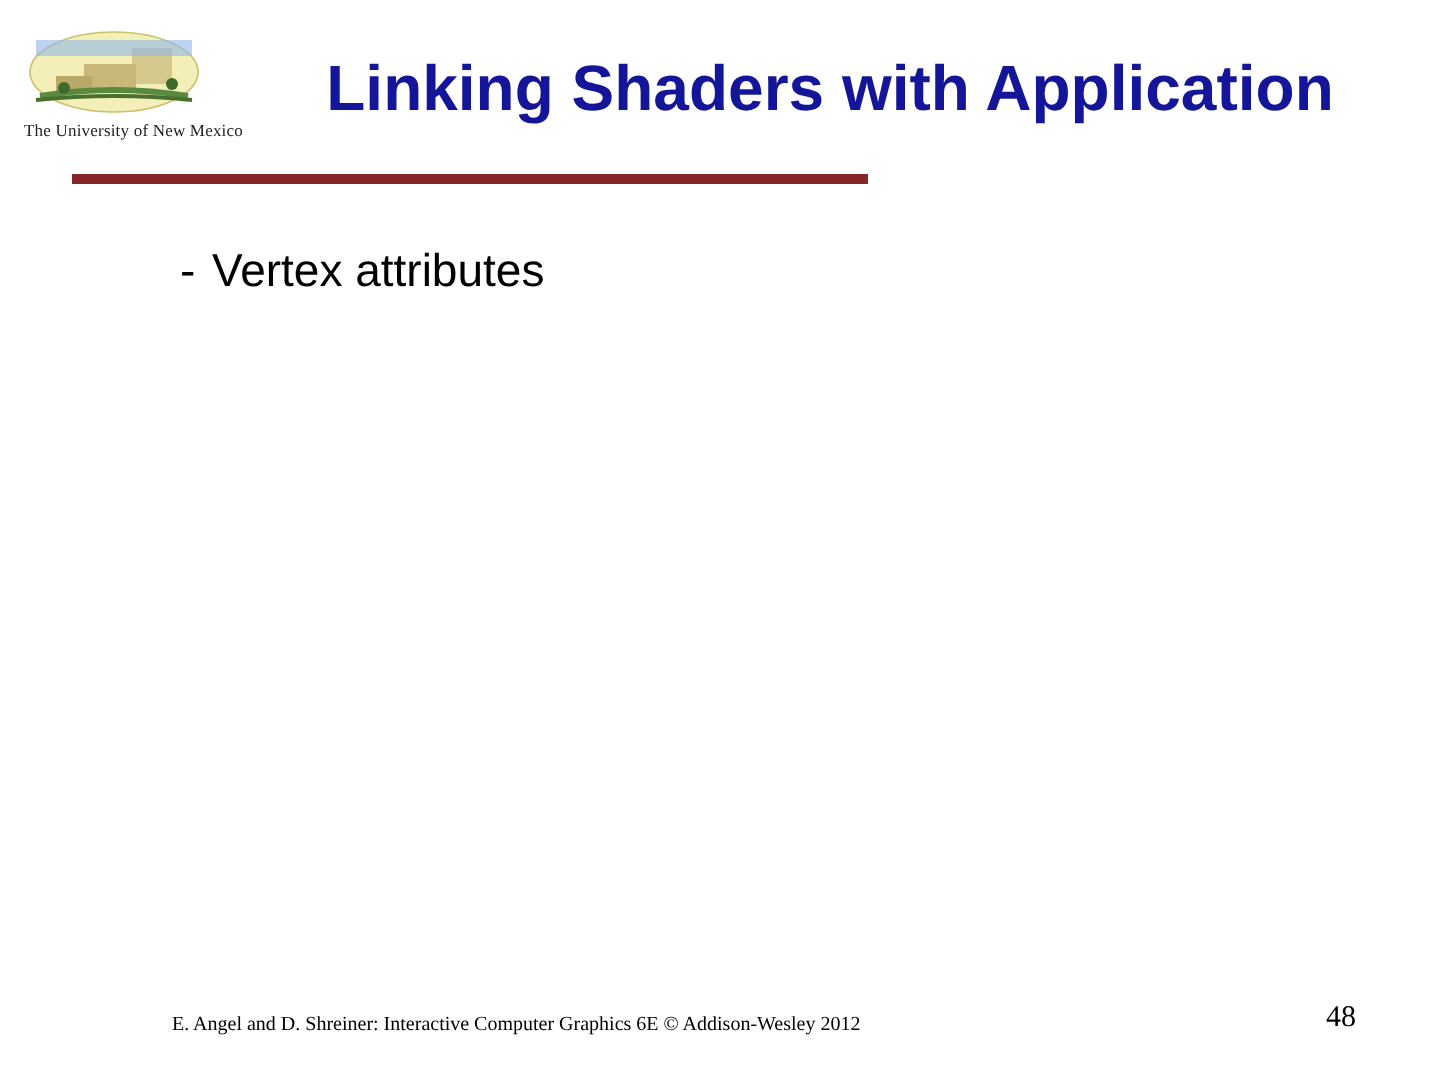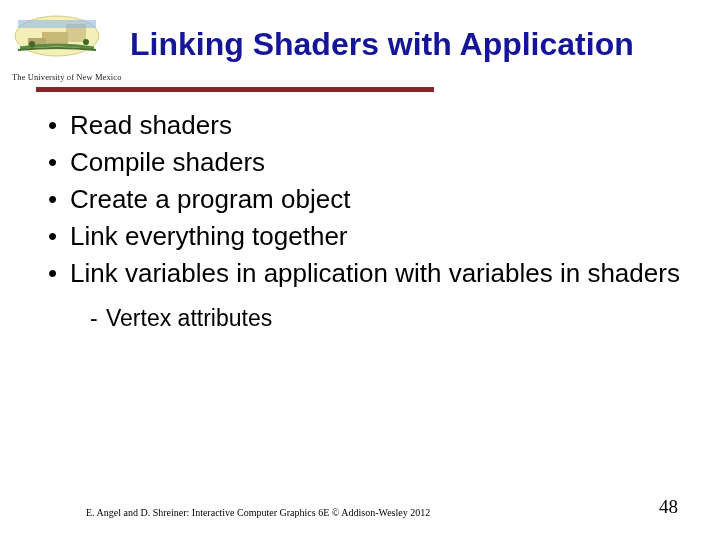--- a/index.html
+++ b/index.html
@@ -24,33 +24,34 @@
     top: 12px;
     width: 90px;
   }
   .logo svg {
     display: block;
   }
   .logo-caption {
     font-size: 8.5px;
     color: #222;
     text-align: right;
-    margin-top: 12px;
+    margin-top: 0;
     letter-spacing: 0.1px;
     white-space: nowrap;
   }
   .title {
     position: absolute;
     top: 26px;
     left: 130px;
     right: 20px;
     font-size: 32px;
     font-weight: bold;
     color: #141599;
     font-family: Arial, Helvetica, sans-serif;
+    text-align: center;
   }
   .underline {
     position: absolute;
     left: 36px;
     top: 87px;
     width: 398px;
     height: 5px;
     background: #862628;
   }
   .body {
@@ -108,21 +109,21 @@
   .footer-text {
     position: absolute;
     left: 86px;
     bottom: 0;
     font-size: 10px;
   }
   .page-num {
     position: absolute;
     right: 42px;
     bottom: 0;
-    font-size: 19px;
+    font-size: 15px;
   }
 </style>
 </head>
 <body>
 
 <div class="slide">
 
   <div class="logo">
     <svg viewBox="0 0 90 48" width="90" height="48">
       <ellipse cx="45" cy="24" rx="42" ry="20" fill="#f4efb8" stroke="#c9c26a" stroke-width="0.8"></ellipse>
@@ -136,27 +137,20 @@
       <rect x="6" y="8" width="78" height="8" fill="#8fb8e8" opacity="0.6"></rect>
     </svg>
     <div class="logo-caption">The University of New Mexico</div>
   </div>
 
   <div class="title">Linking Shaders with Application</div>
 
   <div class="underline"></div>
 
   <div class="body">
-    <ul class="bullets">
-      <li>Read shaders</li>
-      <li>Compile shaders</li>
-      <li>Create a program object</li>
-      <li>Link everything together</li>
-      <li>Link variables in application with variables in shaders</li>
-    </ul>
     <ul class="subbullets">
       <li>Vertex attributes</li>
     </ul>
   </div>
 
   <div class="footer">
     <div class="footer-text">E. Angel and D. Shreiner: Interactive Computer Graphics 6E © Addison-Wesley 2012</div>
     <div class="page-num">48</div>
   </div>
 

